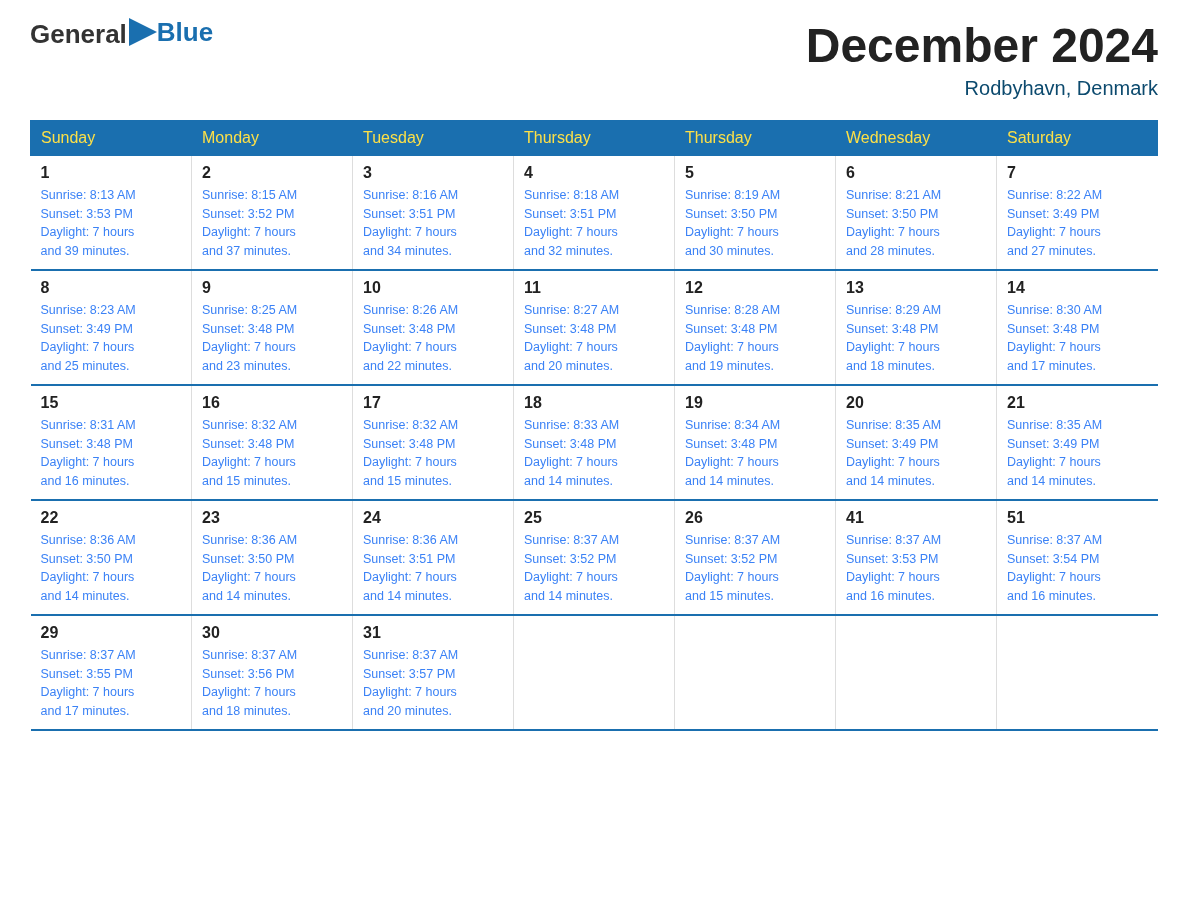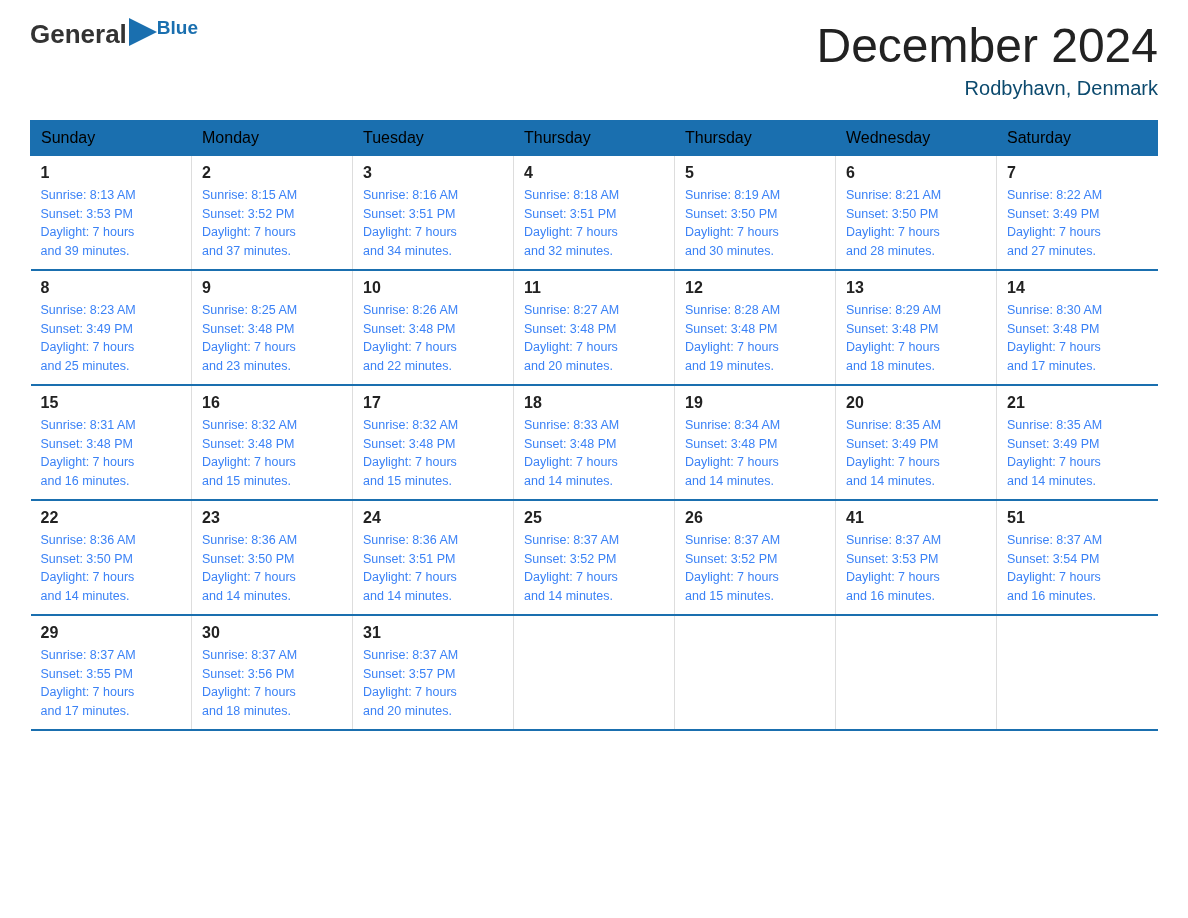--- a/index.html
+++ b/index.html
@@ -14,39 +14,39 @@
       display: flex;
       justify-content: space-between;
       align-items: flex-start;
       margin-bottom: 20px;
     }
     .title-block {
       text-align: right;
     }
     .month-title {
       font-size: 48px;
-      font-weight: normal;
+      font-weight: bold;
       color: #222;
       line-height: 1.1;
     }
     .location {
       font-size: 20px;
       color: #0c4a6e;
       margin-top: 4px;
     }
     table {
       width: 100%;
       border-collapse: collapse;
       table-layout: fixed;
     }
     thead tr {
       background-color: #1a6faf;
     }
     thead th {
-      color: #000000;
+      color: #fde047;
       font-size: 16px;
       font-weight: normal;
       padding: 8px 10px;
       border: 1px solid #1a6faf;
       text-align: left;
     }
     tbody tr {
       border-bottom: 2px solid #1a6faf;
     }
     tbody td {
@@ -89,21 +89,21 @@
 <body>
 
 <div class="header">
   <div class="logo-container">
     <div class="logo-line1">
       <span style="font-size:26px;font-weight:bold;color:#333;">General</span>
       <svg width="28" height="28" viewBox="0 0 28 28" style="margin-left:2px;margin-top:-4px;">
         <polygon points="0,0 28,14 0,28" fill="#1a6faf"></polygon>
       </svg>
     </div>
-    <span style="font-size:19px;font-weight:bold;color:#1a6faf;margin-top:-2px;text-align:right;">Blue</span>
+    <span style="font-size:26px;font-weight:bold;color:#1a6faf;margin-top:-2px;text-align:right;">Blue</span>
   </div>
   <div class="title-block">
     <div class="month-title">December 2024</div>
     <div class="location">Rodbyhavn, Denmark</div>
   </div>
 </div>
 
 <table>
   <thead>
     <tr>

